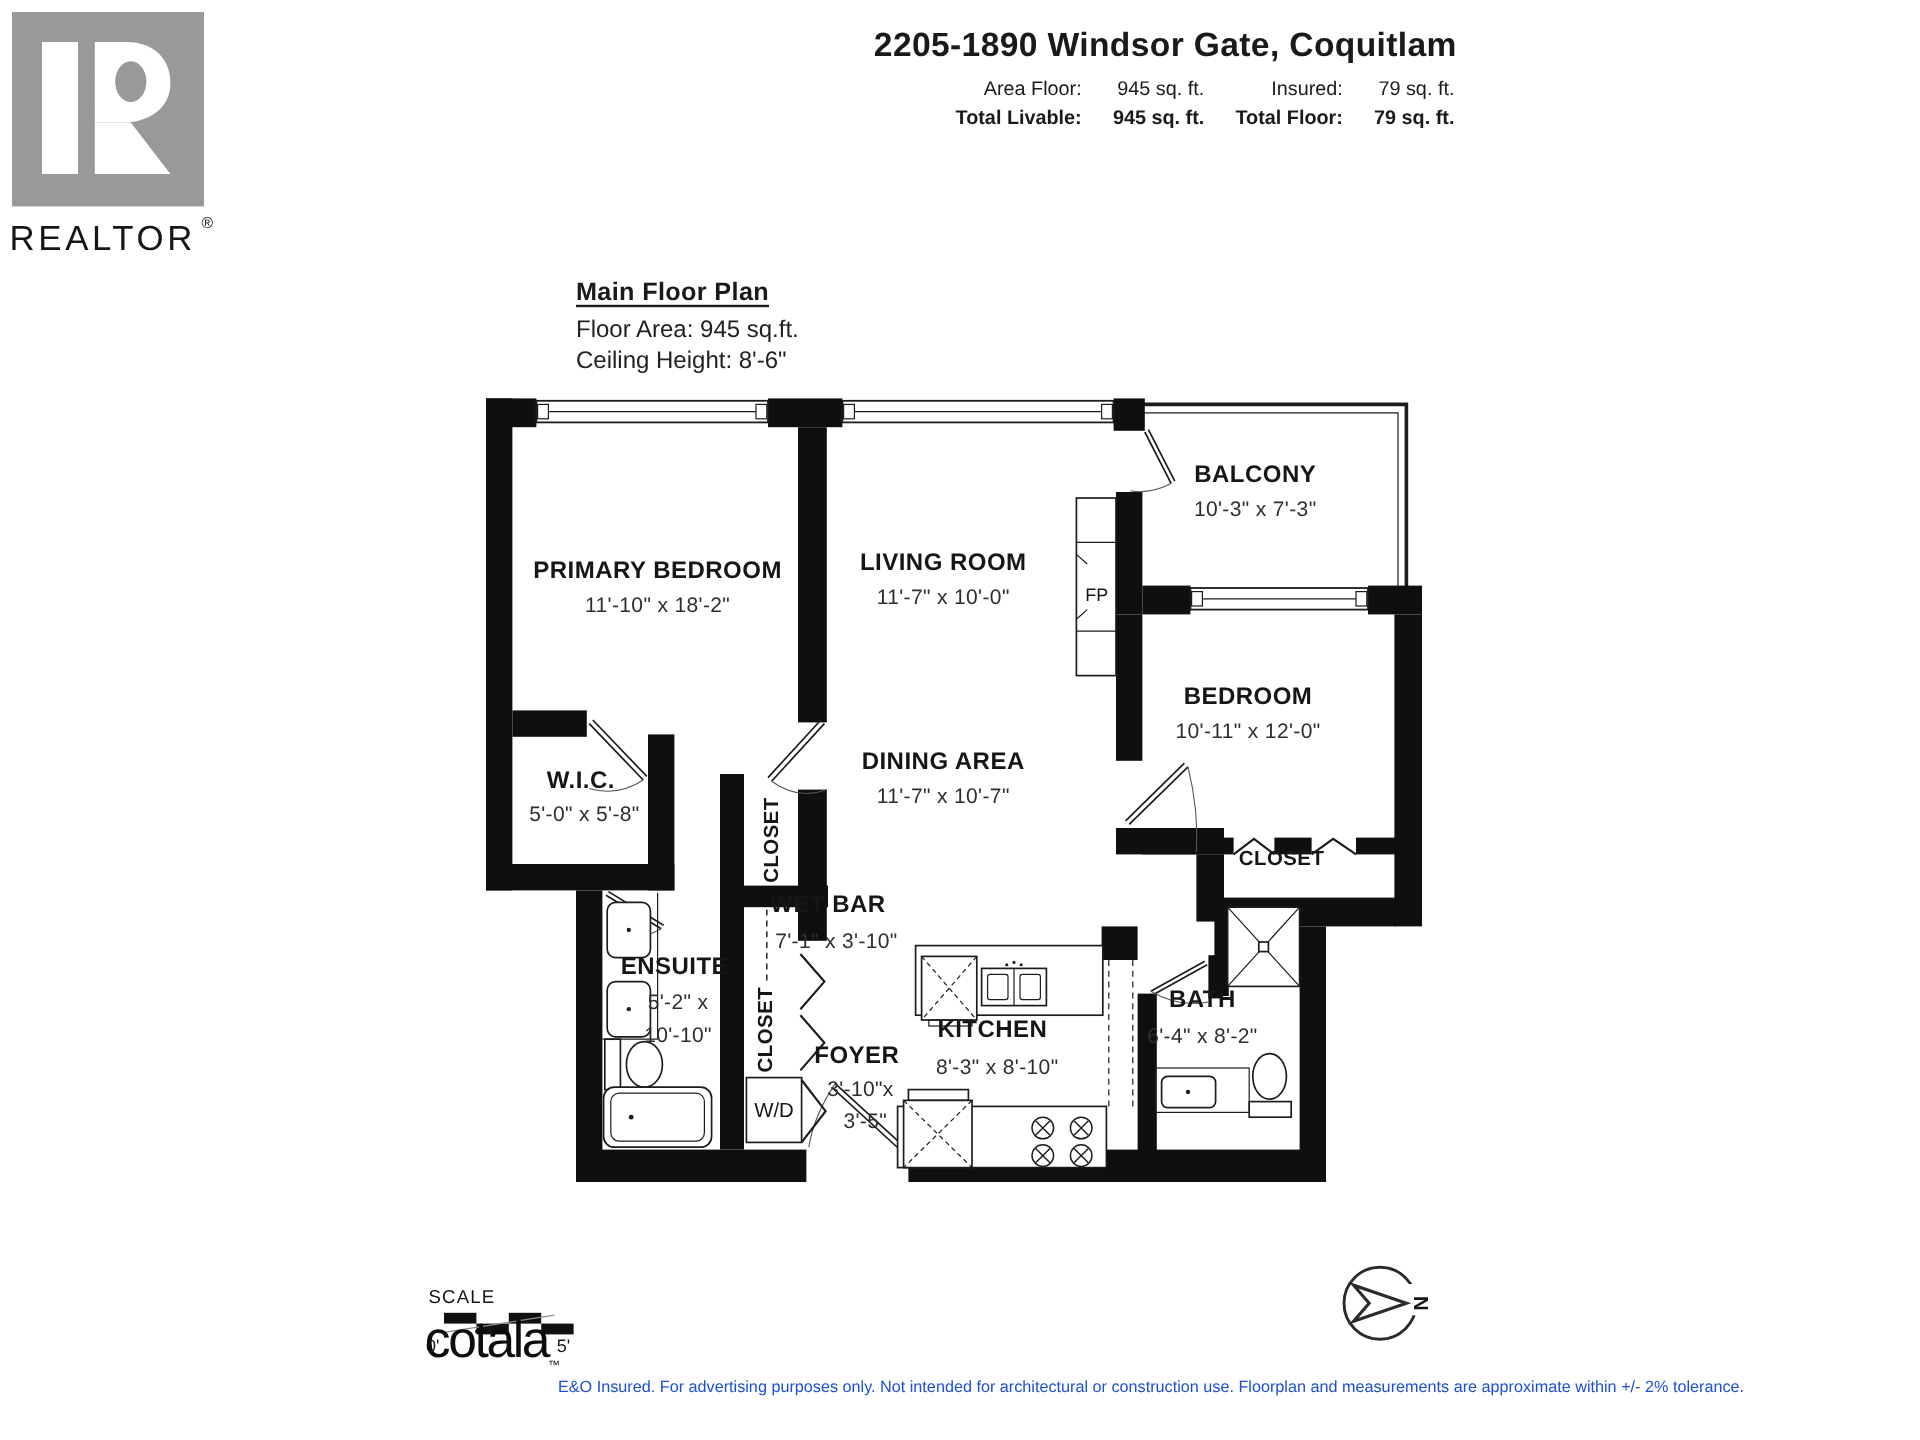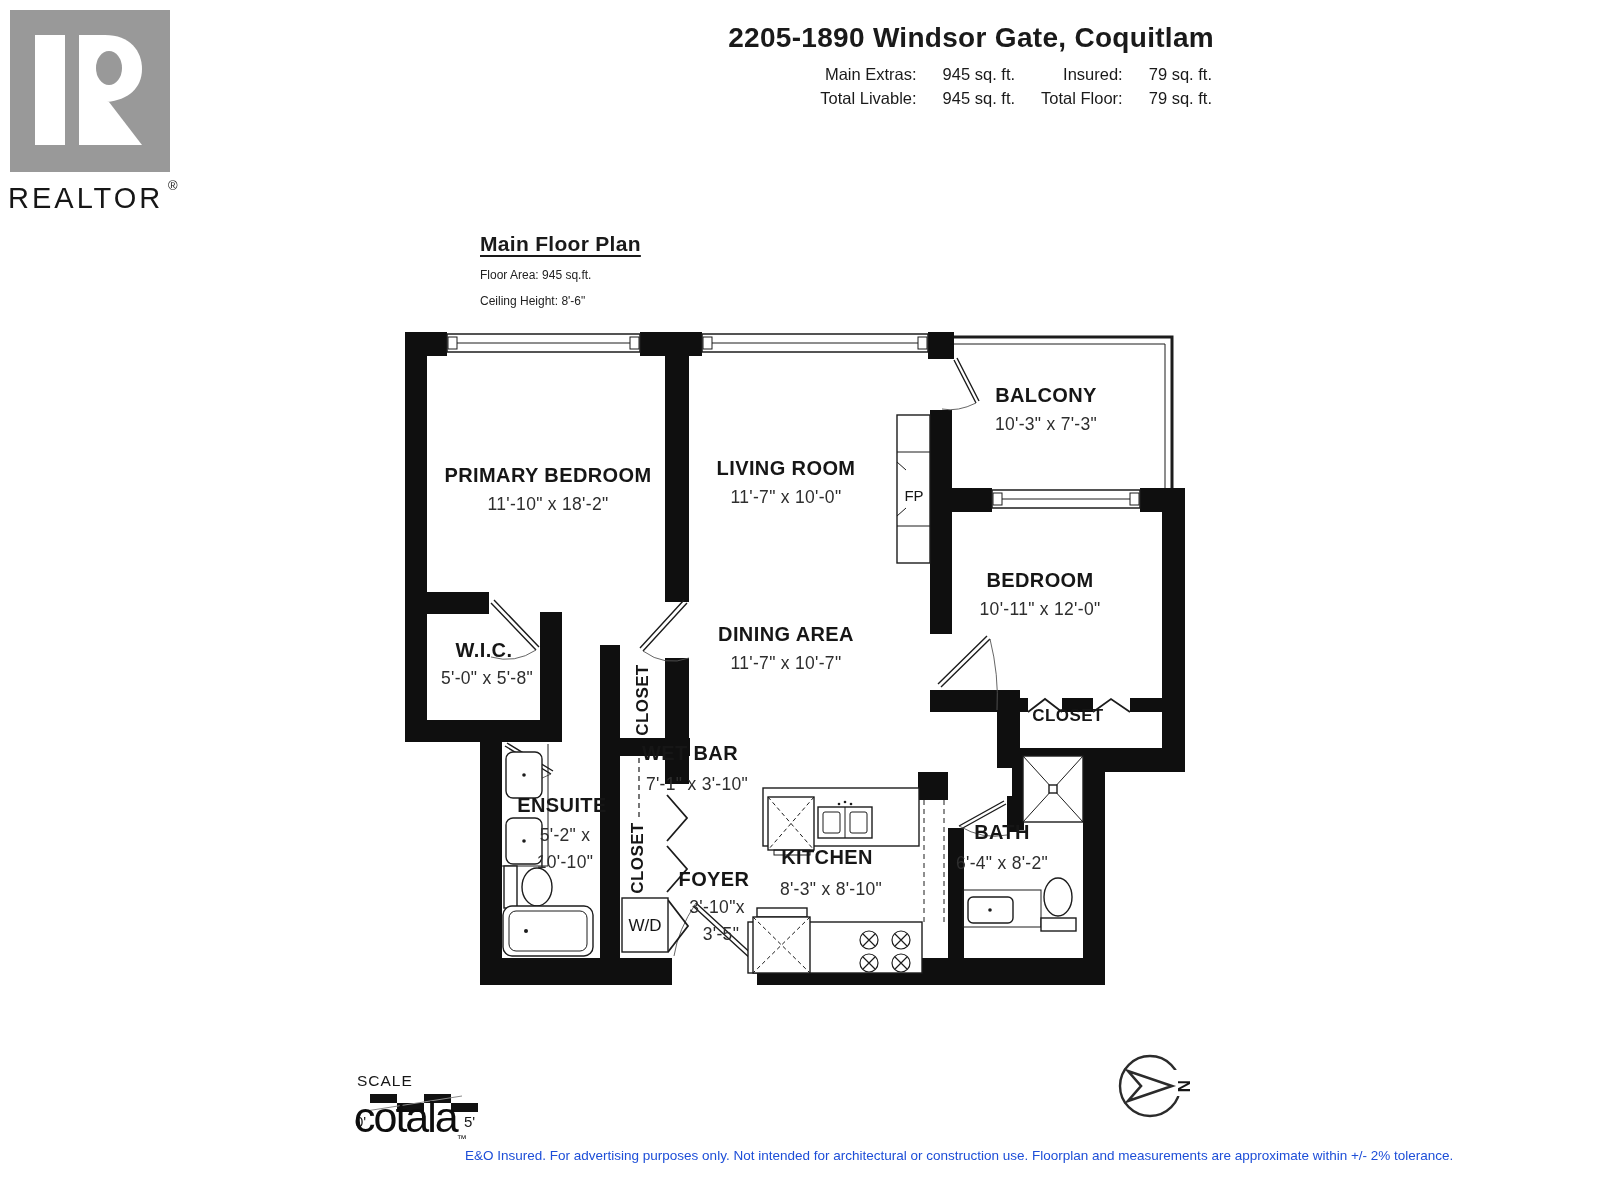--- a/index.html
+++ b/index.html
@@ -3,25 +3,25 @@
 <meta charset="utf-8">
 <style>
   html,body{margin:0;padding:0;background:#fff;}
   #page{position:relative;width:1600px;height:1200px;background:#fff;overflow:hidden;
         font-family:"Liberation Sans",sans-serif;color:#1a1a1a;}
   .abs{position:absolute;}
   
   #addr-title{right:386px;top:22px;font-size:28px;font-weight:bold;letter-spacing:.3px;white-space:nowrap;}
   #stats{right:388px;top:62px;display:grid;grid-template-columns:auto auto auto auto;
          grid-column-gap:26px;font-size:16.5px;line-height:24px;text-align:right;white-space:nowrap;}
-  #stats .b{font-weight:normal;}
+  #stats .b{font-weight:bold;}
   
   #plan-header{left:480px;top:232px;width:520px;text-align:left;}
   #plan-header .t{font-size:21px;font-weight:bold;text-decoration:underline;text-underline-offset:4px;margin-bottom:6px;letter-spacing:.3px;}
-  #plan-header .l{font-size:12px;line-height:26px;color:#222;}
+  #plan-header .l{font-size:20px;line-height:26px;color:#222;}
   
   #cotala{left:354px;top:1093px;font-size:43px;font-weight:normal;letter-spacing:-2px;color:#0d0d0d;}
   #cotala sub{font-size:10px;letter-spacing:0;}
   #disclaimer{left:465px;top:1148px;font-size:13.5px;color:#1d4ed8;white-space:nowrap;}
   
   text{font-family:"Liberation Sans",sans-serif;fill:#161616;}
   .rn{font-size:20px;font-weight:bold;letter-spacing:.4px;}
   .rn-s{font-size:17px;font-weight:bold;letter-spacing:.4px;}
   .rd{font-size:17.5px;fill:#2e2e2e;letter-spacing:.3px;}
   .mid{text-anchor:middle;}
@@ -44,21 +44,21 @@
       <path d="M71,27 H97 C122,27 134,43 134,61 C134,80 120,92 99,94 H71 Z" fill="#fff"></path>
       <ellipse cx="101" cy="60" rx="13" ry="17" fill="#999999"></ellipse>
       <polygon points="71,94 101,94 134,137 71,137" fill="#fff"></polygon>
     </g>
     <text x="0" y="200" font-size="29" letter-spacing="3" fill="#a5a5a5">REALTOR</text>
     <text x="160" y="182" font-size="13" fill="#a5a5a5">®</text>
   </svg>
 
   <div class="abs" id="addr-title">2205-1890 Windsor Gate, Coquitlam</div>
   <div class="abs" id="stats">
-    <div>Main Extras:</div>
+    <div>Area Floor:</div>
     <div>945 sq. ft.</div>
     <div>Insured:</div>
     <div>79 sq. ft.</div>
     <div class="b">Total Livable:</div>
     <div class="b">945 sq. ft.</div>
     <div class="b">Total Floor:</div>
     <div class="b">79 sq. ft.</div>
   </div>
 
   <div class="abs" id="plan-header">

